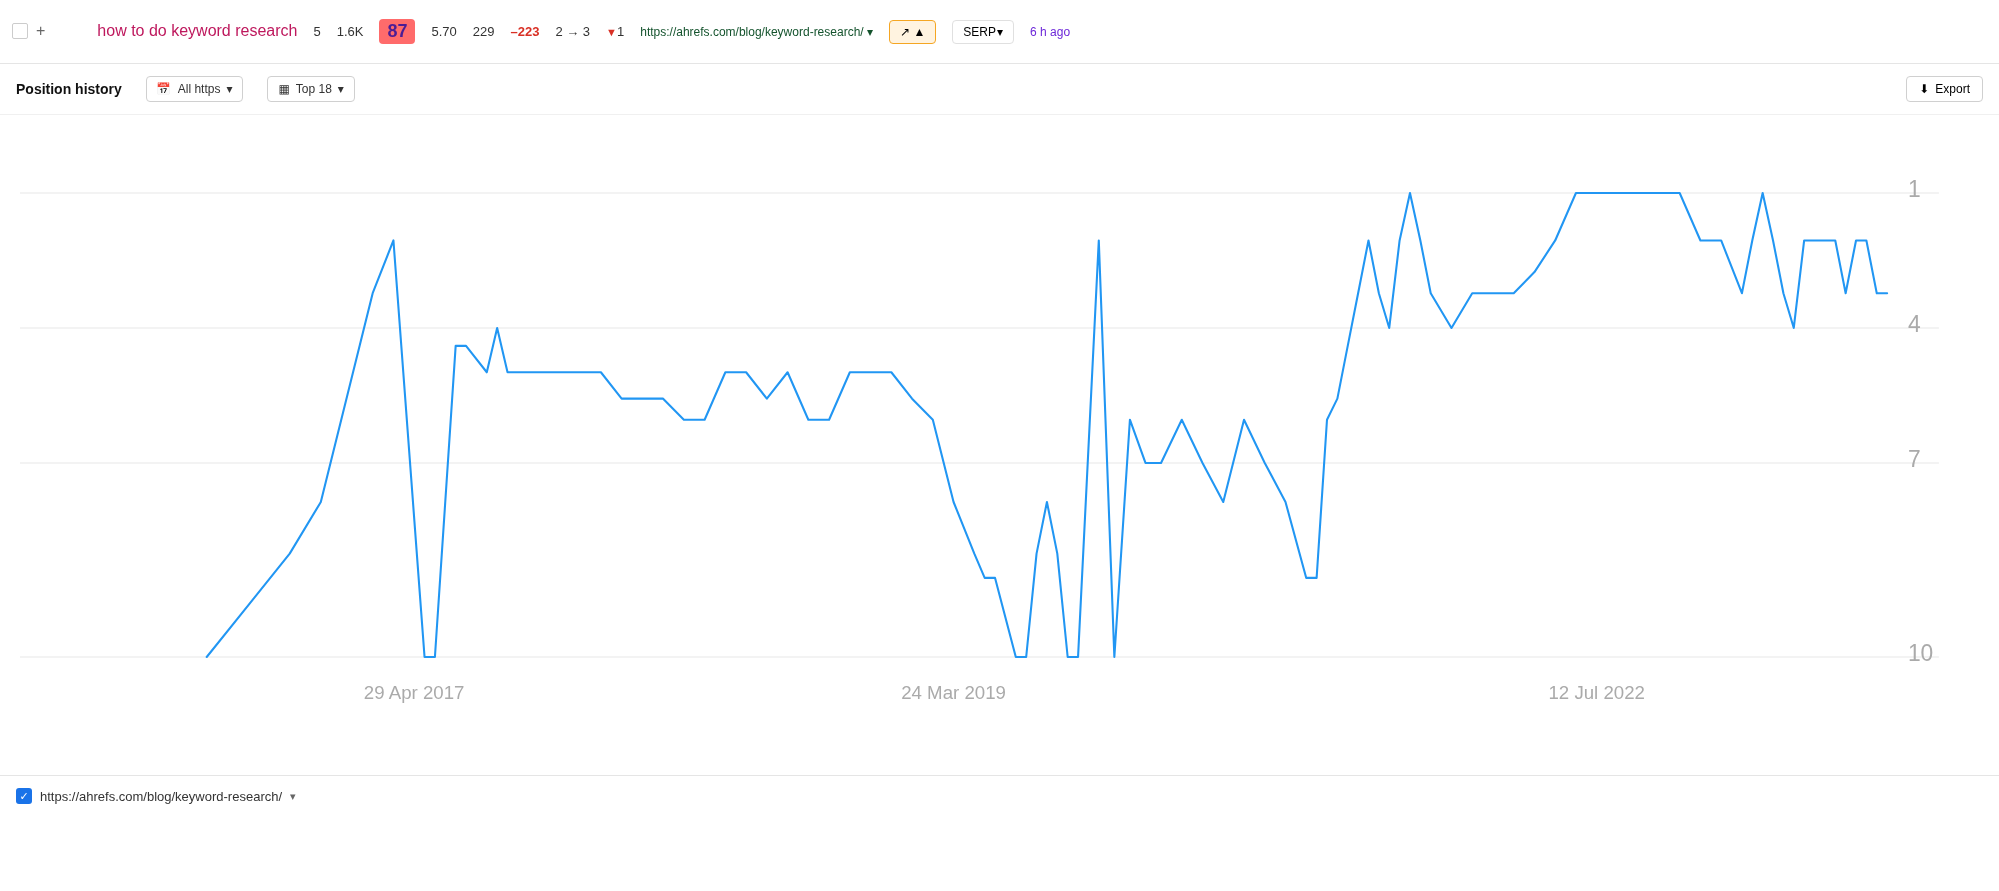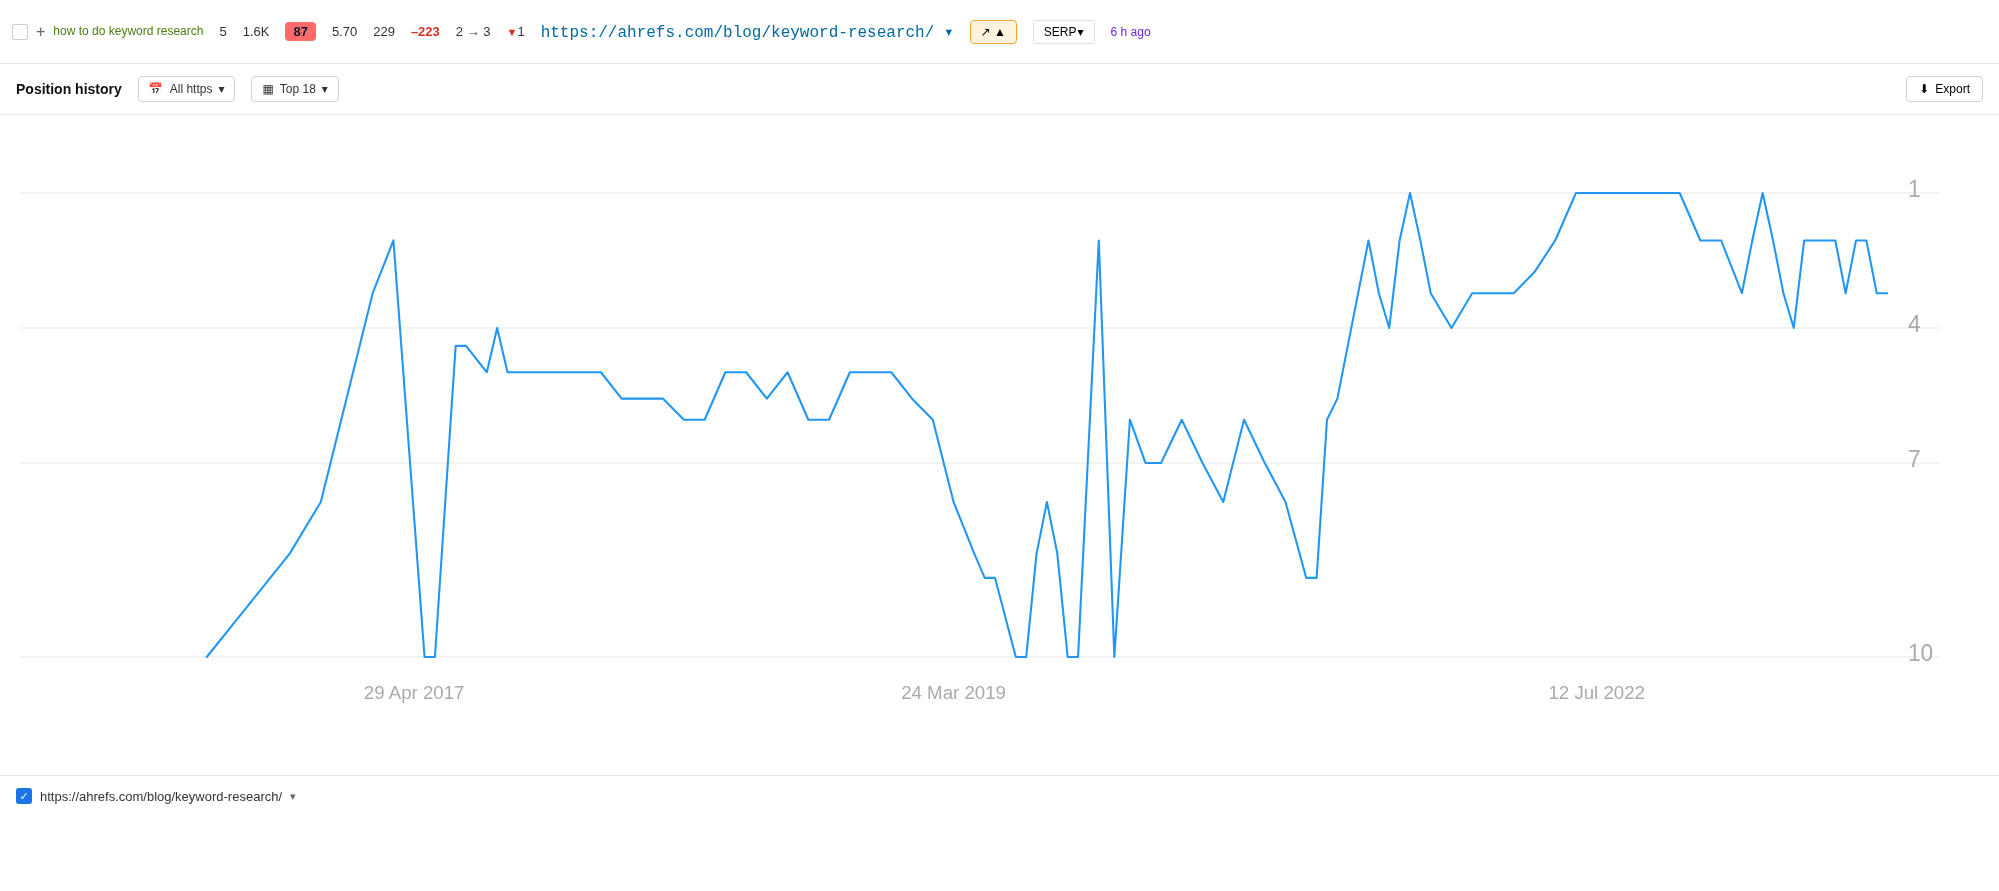--- a/index.html
+++ b/index.html
@@ -32,58 +32,58 @@
       border-radius: 2px;
       flex-shrink: 0;
     }
     .plus-icon {
       color: #666;
       font-size: 16px;
       cursor: pointer;
       flex-shrink: 0;
     }
     .keyword-link {
-      color: #4d7c0f;
-      font-size: 12px;
+      color: #be185d;
+      font-size: 16px;
       font-weight: 500;
       text-decoration: none;
       line-height: 1.3;
       min-width: 120px;
+      margin-left: 44px;
     }
     .metric {
       display: flex;
       align-items: center;
       justify-content: center;
       font-size: 13px;
       color: #333;
       white-space: nowrap;
       flex-shrink: 0;
     }
     .metric-badge {
       background: #ff6b6b;
-      color: #0f172a;
-      font-size: 13px;
+      color: #4c1d95;
+      font-size: 18px;
       font-weight: 600;
       padding: 2px 8px;
       border-radius: 4px;
     }
     .metric-negative {
       color: #d93025;
       font-weight: 600;
     }
     .down-triangle {
       color: #d93025;
       font-size: 11px;
     }
     .url-link {
-      color: #0369a1;
-      font-size: 16px;
+      color: #14532d;
+      font-size: 12px;
       text-decoration: none;
       white-space: nowrap;
-      font-family: Liberation Mono, monospace;
     }
     .serp-btn {
       display: flex;
       align-items: center;
       gap: 1px;
       border: 1px solid #e0e0e0;
       border-radius: 4px;
       padding: 4px 10px;
       font-size: 12px;
       cursor: pointer;
@@ -108,21 +108,21 @@
       white-space: nowrap;
       flex-shrink: 0;
     }
     .spacer { flex: 1; }
 
     
     .toolbar {
       display: flex;
       align-items: center;
       padding: 12px 16px;
-      gap: 16px;
+      gap: 24px;
       border-bottom: 1px solid #f0f0f0;
     }
     .toolbar-title {
       font-weight: 700;
       font-size: 14px;
       color: #111;
     }
     .dropdown-btn {
       display: flex;
       align-items: center;

